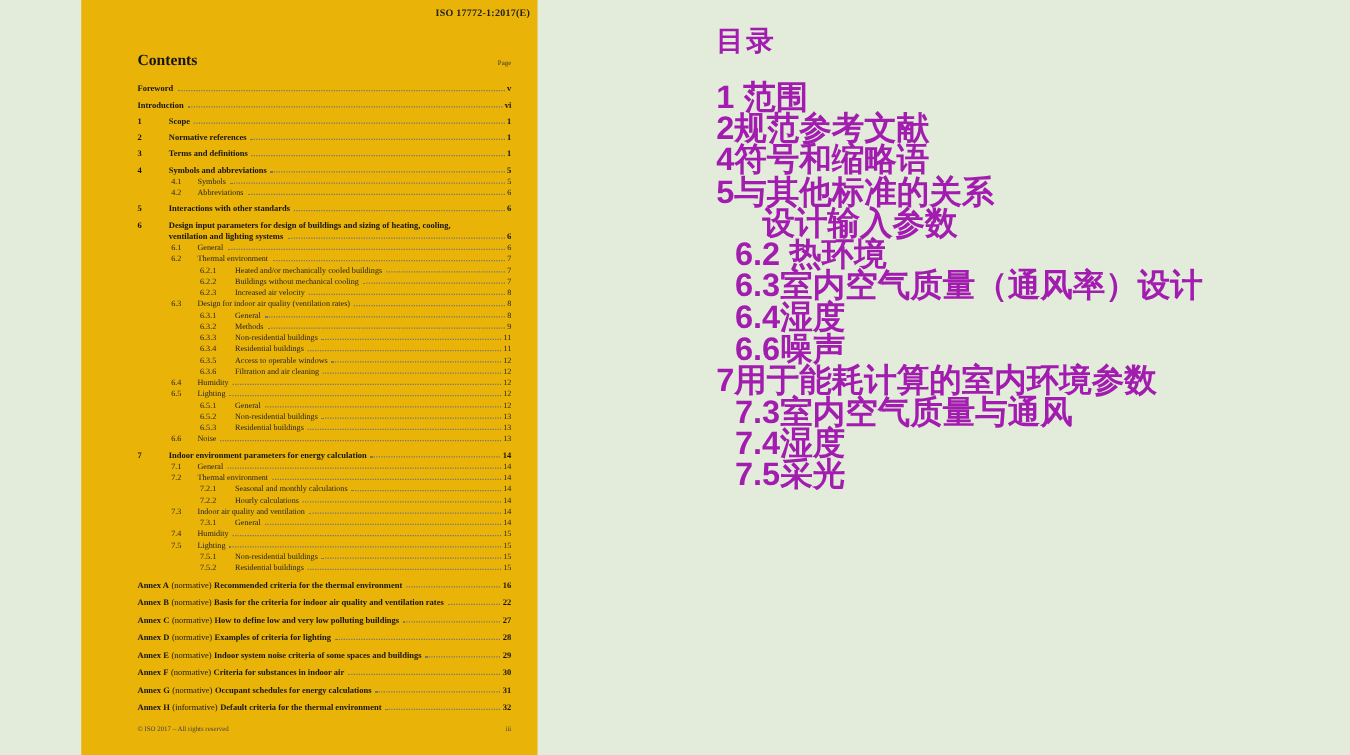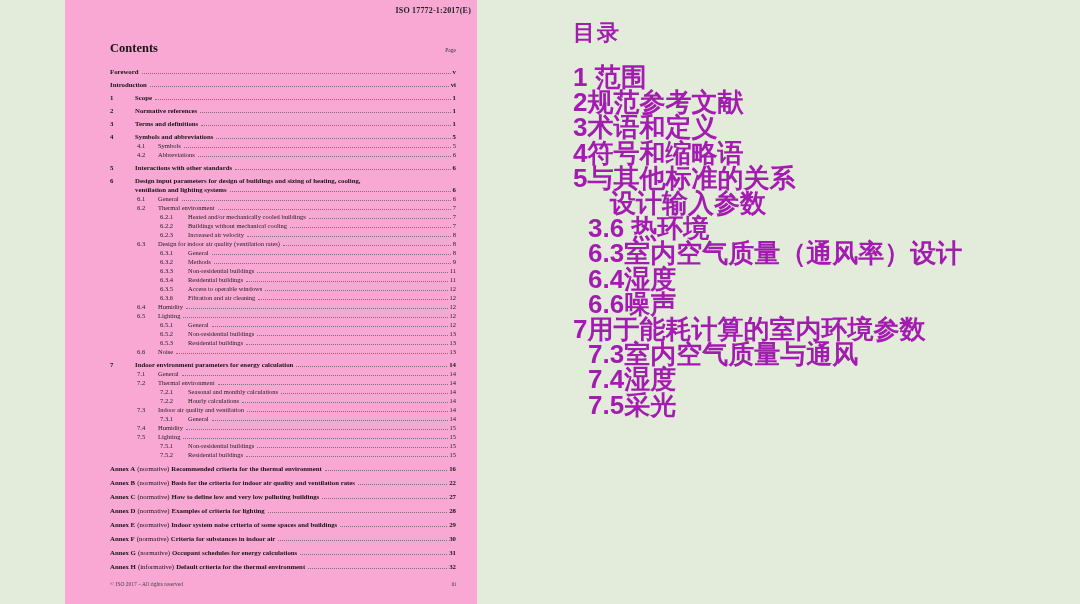--- a/index.html
+++ b/index.html
@@ -6,22 +6,22 @@
   body{background:#e3ebdb;}
   .screen{
     position:relative;
     width:1080px;height:604px;
     background:#e3ebdb;
     overflow:hidden;
     font-family:"Liberation Serif", serif;
   }
   
   .doc-page{
-    position:absolute;left:65px;top:0;width:412px;height:604px;
-    background:#f9a8d4;color:#1c1c1c;
+    position:absolute;left:65px;top:0;width:365px;height:604px;
+    background:#eab308;color:#1c1c1c;
   }
   .running-header{
     position:absolute;top:6px;right:6px;
     font-size:8px;font-weight:bold;letter-spacing:.2px;color:#222;
   }
   .contents-row{
     position:absolute;top:41px;left:45px;right:21px;
     display:flex;justify-content:space-between;align-items:baseline;
   }
   .contents-title{font-size:12.5px;font-weight:bold;color:#151515;}
@@ -386,25 +386,24 @@
       <span>© ISO 2017 – All rights reserved</span>
       <span>iii</span>
     </div>
   </div>
 
   <div class="translation">
     <div class="cn-title">目录</div>
     <div class="cn-list">
         <div class="cn-line ind0">1 范围</div>
         <div class="cn-line ind0">2规范参考文献</div>
-        <div class="cn-line ind0">3术语和定义</div>
         <div class="cn-line ind0">4符号和缩略语</div>
         <div class="cn-line ind0">5与其他标准的关系</div>
         <div class="cn-line ind2">设计输入参数</div>
-        <div class="cn-line ind1">3.6 热环境</div>
+        <div class="cn-line ind1">6.2 热环境</div>
         <div class="cn-line ind1">6.3室内空气质量（通风率）设计</div>
         <div class="cn-line ind1">6.4湿度</div>
         <div class="cn-line ind1">6.6噪声</div>
         <div class="cn-line ind0">7用于能耗计算的室内环境参数</div>
         <div class="cn-line ind1">7.3室内空气质量与通风</div>
         <div class="cn-line ind1">7.4湿度</div>
         <div class="cn-line ind1">7.5采光</div>
       </div>
   </div>
 

